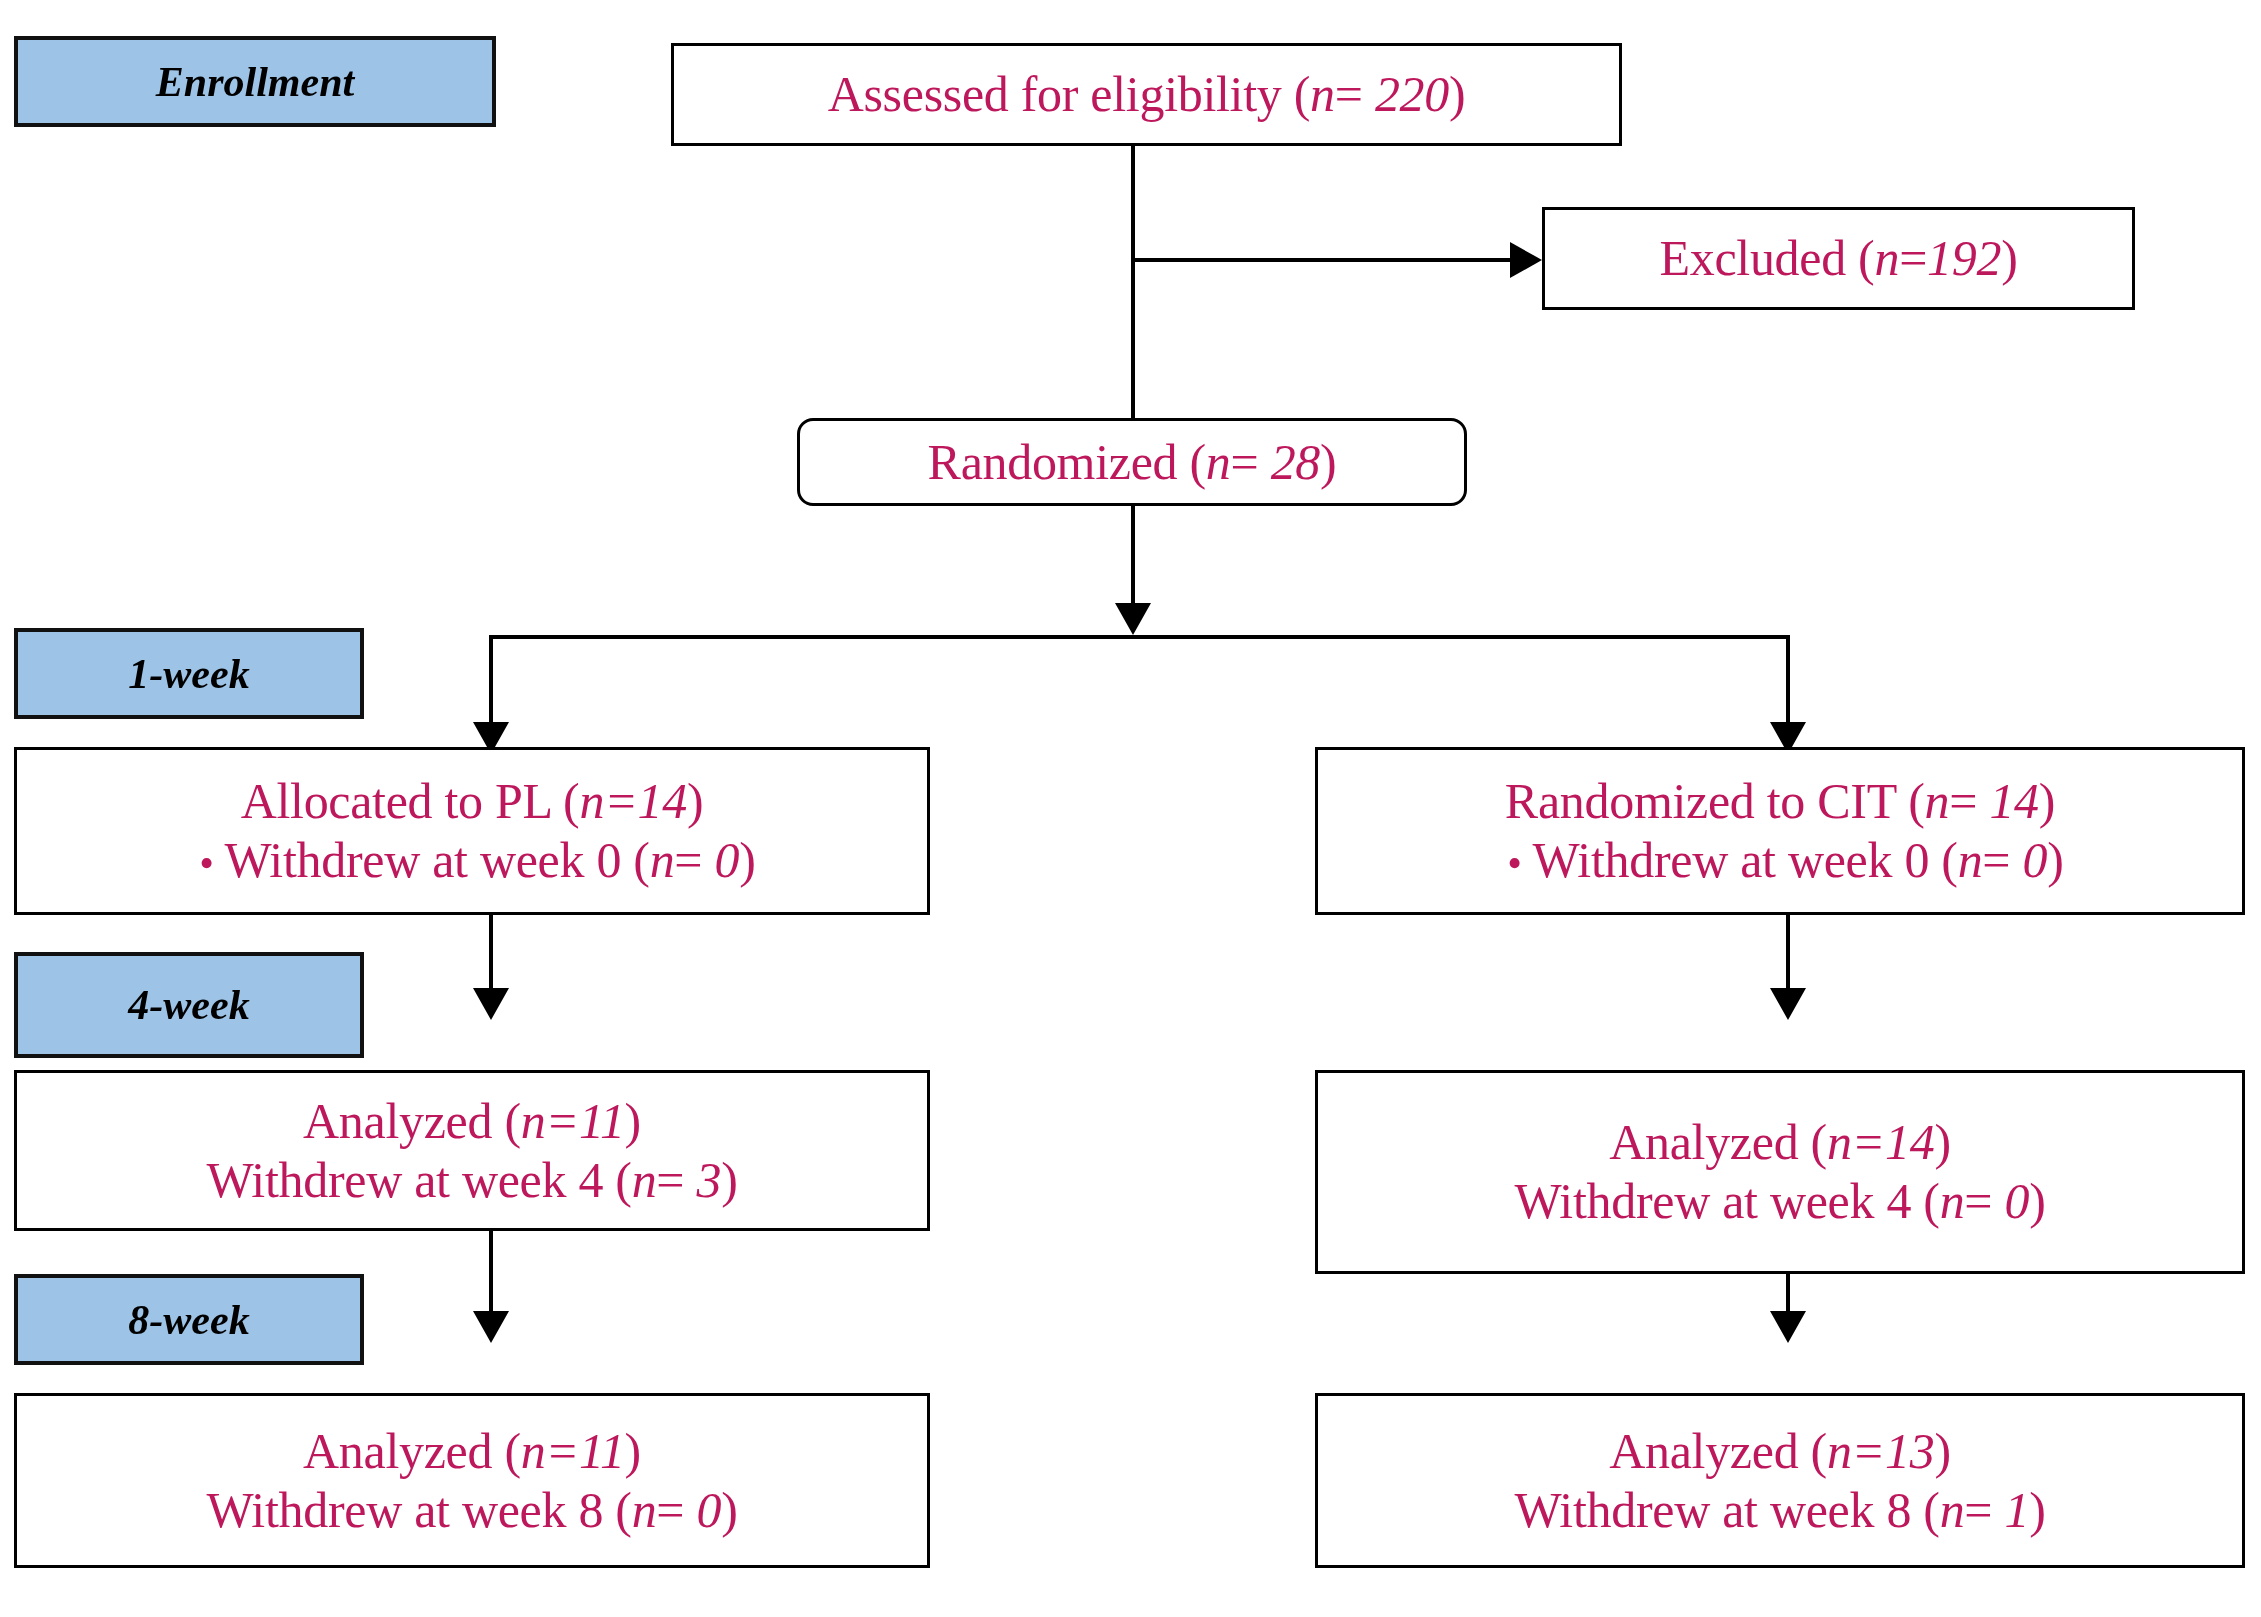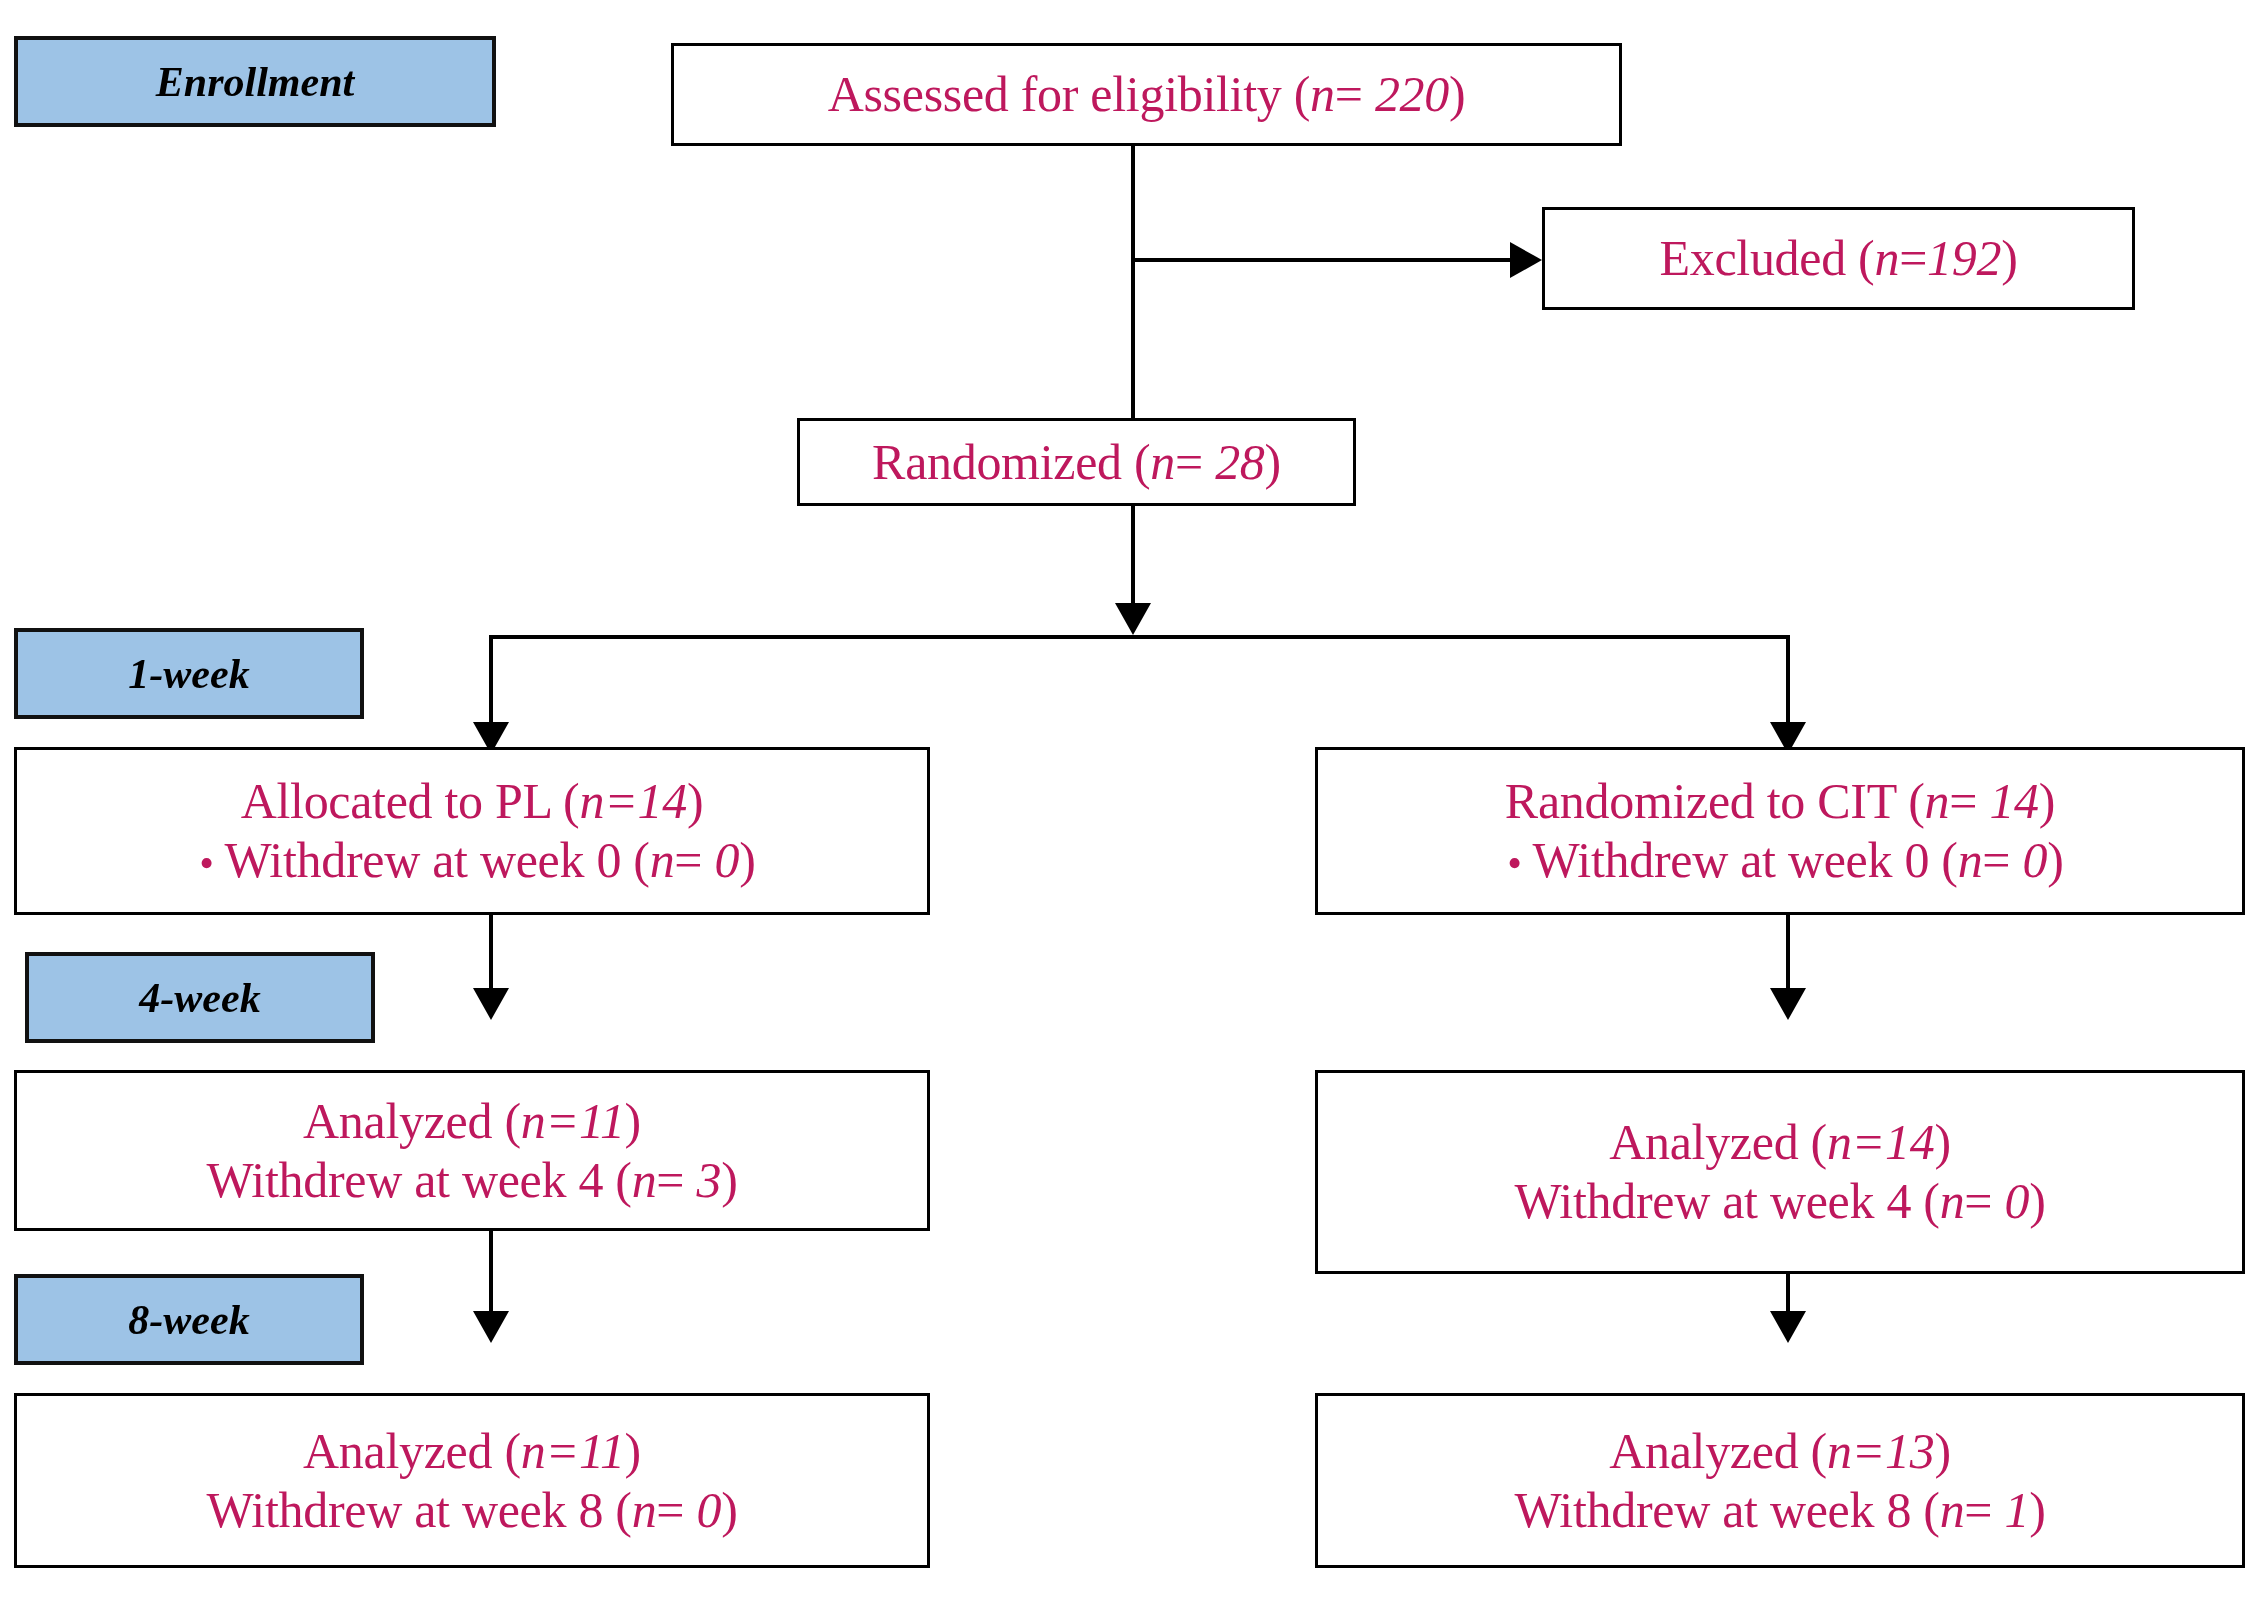--- a/index.html
+++ b/index.html
@@ -100,21 +100,21 @@
 <div id="stage">
 
   <div class="stage-label" style="left:14px; top:36px; width:482px; height:91px;">
     <span>Enrollment</span>
   </div>
 
   <div class="stage-label" style="left:14px; top:628px; width:350px; height:91px;">
     <span>1-week</span>
   </div>
 
-  <div class="stage-label" style="left:14px; top:952px; width:350px; height:91px;margin-left:11px;">
+  <div class="stage-label" style="left:14px; top:952px; width:350px; height:106px;">
     <span>4-week</span>
   </div>
 
   <div class="stage-label" style="left:14px; top:1274px; width:350px; height:91px;">
     <span>8-week</span>
   </div>
 
   <div class="vline" style="left:1131px; top:145px; height:280px;"></div>
 
   <div class="hline" style="left:1131px; top:258px; width:381px;"></div>
@@ -144,21 +144,21 @@
   <div class="arrow-down" style="left:1770px; top:1311px;"></div>
 
   <div class="box" style="left:671px; top:43px; width:951px; height:103px;">
     <span class="line-row"><span>Assessed for eligibility (</span><em class="v">n</em><span>= </span><em class="v">220</em><span>)</span></span>
   </div>
 
   <div class="box" style="left:1542px; top:207px; width:593px; height:103px;">
     <span class="line-row"><span>Excluded (</span><em class="v">n</em><span>=</span><em class="v">192</em><span>)</span></span>
   </div>
 
-  <div class="box" style="left:797px; top:418px; width:559px; height:88px;">
+  <div class="box" style="left:797px; top:418px; width:670px; height:88px;border-radius:16px;">
     <span class="line-row"><span>Randomized (</span><em class="v">n</em><span>= </span><em class="v">28</em><span>)</span></span>
   </div>
 
   <div class="box" style="left:14px; top:747px; width:916px; height:168px;">
     <span class="line-row"><span>Allocated to PL (</span><em class="v">n</em><em class="v">=</em><em class="v">14</em><span>)</span></span>
     <span class="bullet-row">
         <span class="bullet-dot">•</span>
         <span><span>Withdrew at week 0 (</span><em class="v">n</em><span>= </span><em class="v">0</em><span>)</span></span>
       </span>
   </div>

